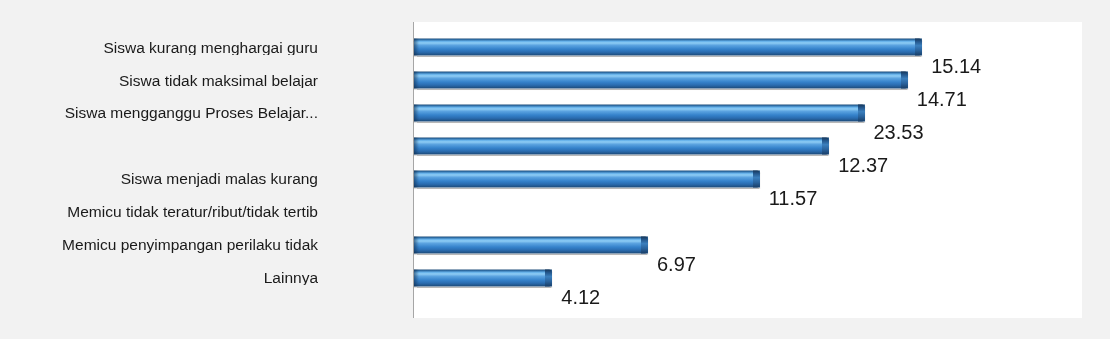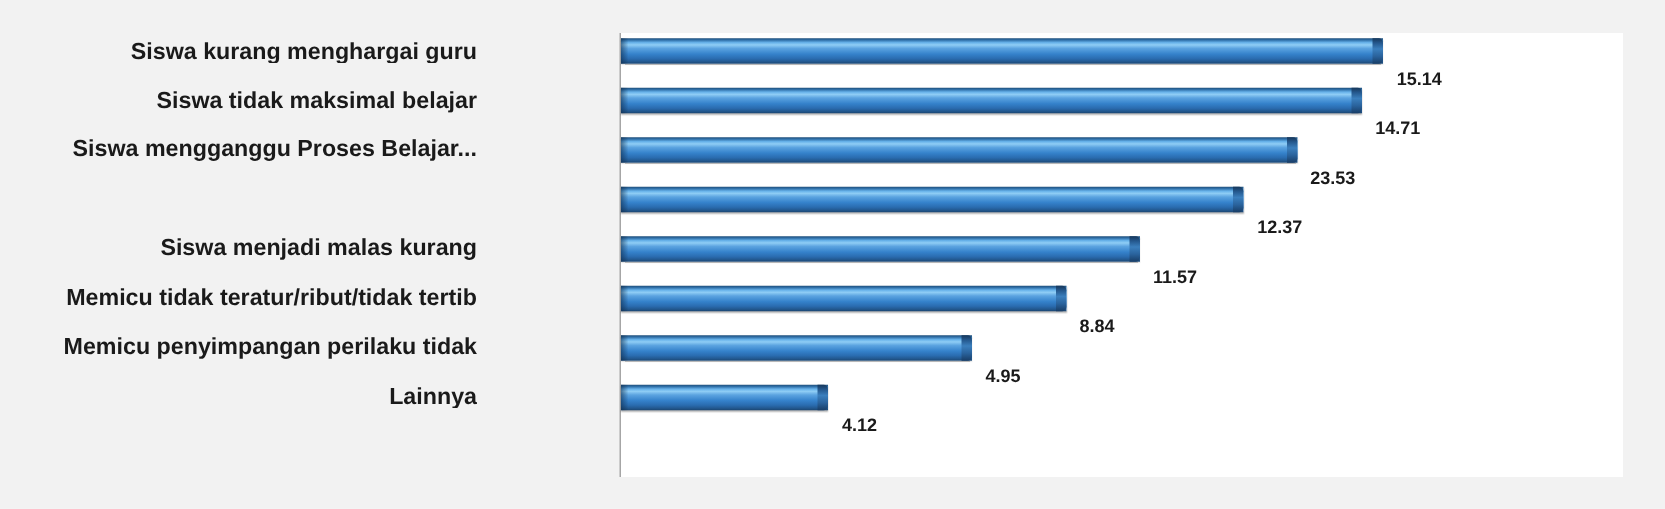--- a/index.html
+++ b/index.html
@@ -39,24 +39,23 @@
     top: 22px;
     width: 1px;
     height: 296px;
     background: #a6a6a6;
   }
 
   
   #rows {
     position: absolute;
     left: 0;
-    top: 18px;
+    top: 31px;
     width: 1026px;
     height: 296px;
-    font-weight: bold;
   }
   .row {
     position: relative;
     height: 32.9px;
     display: flex;
     align-items: center;
   }
 
   .cat-label {
     position: absolute;
@@ -117,21 +116,21 @@
     content: "";
     position: absolute;
     left: 0;
     top: 0;
     width: 5px;
     height: 100%;
     background: linear-gradient(to right, rgba(12,40,70,0.55), rgba(12,40,70,0));
   }
 
   .value-label {
-    font-size: 12px;
+    font-size: 20px;
     color: #1a1a1a;
     margin-left: 9px;
     white-space: nowrap;
     line-height: 1;
     margin-top: 37px;
   }
 </style>
 </head>
 <body>
 
@@ -177,31 +176,27 @@
     <div class="row">
       <div class="cat-label">Siswa menjadi malas kurang</div>
       <div class="bar-wrap">
         <div class="bar" style="width: 345.7px;"></div>
         <div class="value-label">11.57</div>
       </div>
     </div>
 
     <div class="row">
       <div class="cat-label">Memicu tidak teratur/ribut/tidak tertib</div>
-      <div class="bar-wrap">
-        <div class="bar" style="width: 296.7px;"></div>
-        <div class="value-label">8.84</div>
-      </div>
     </div>
 
     <div class="row">
       <div class="cat-label">Memicu penyimpangan perilaku tidak</div>
       <div class="bar-wrap">
         <div class="bar" style="width: 234px;"></div>
-        <div class="value-label">4.95</div>
+        <div class="value-label">6.97</div>
       </div>
     </div>
 
     <div class="row">
       <div class="cat-label">Lainnya</div>
       <div class="bar-wrap">
         <div class="bar" style="width: 138.3px;"></div>
         <div class="value-label">4.12</div>
       </div>
     </div>

